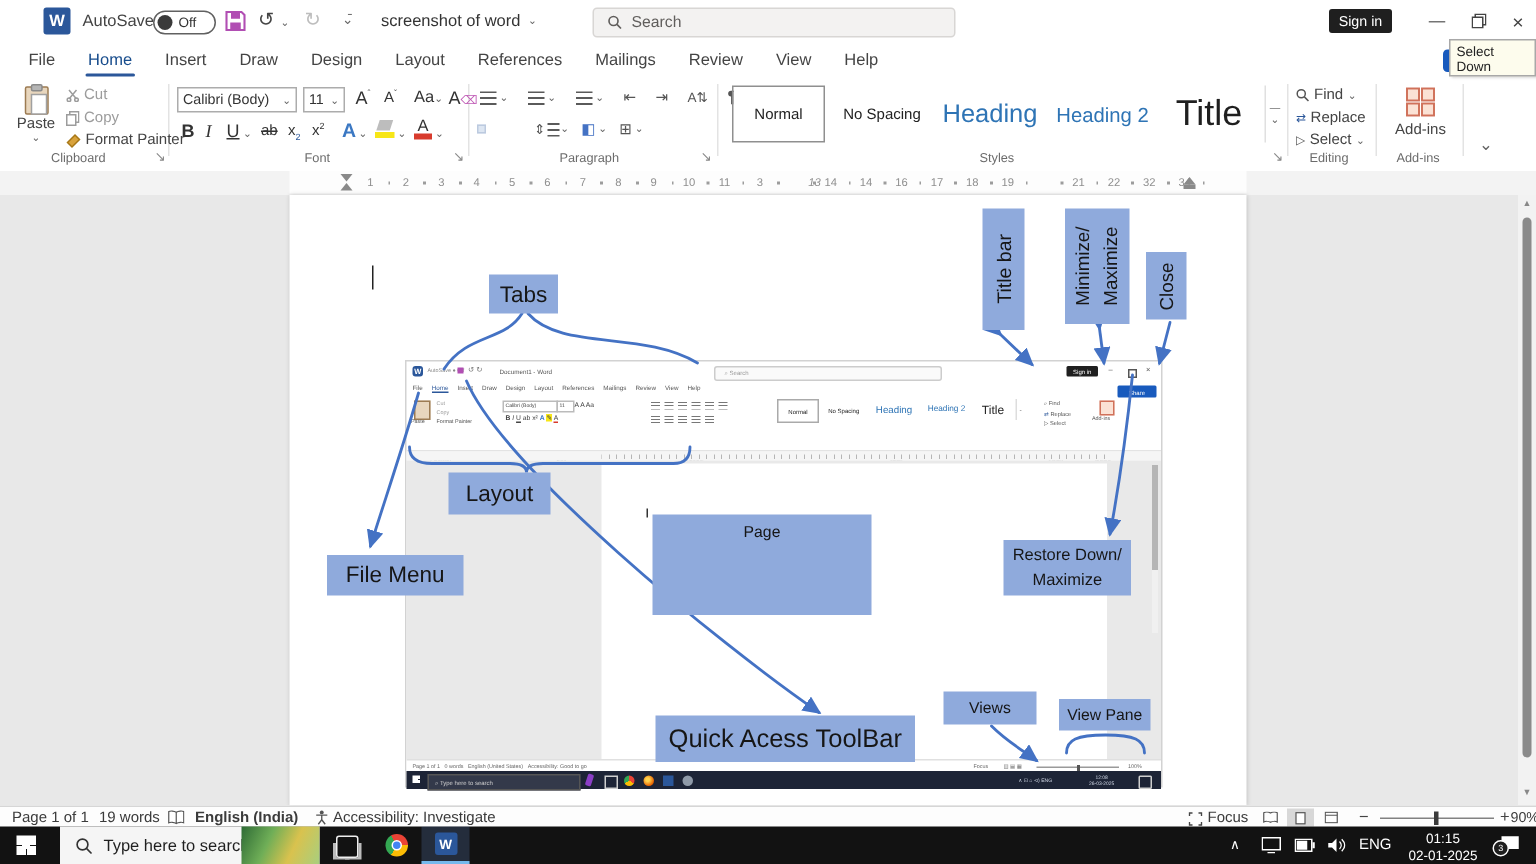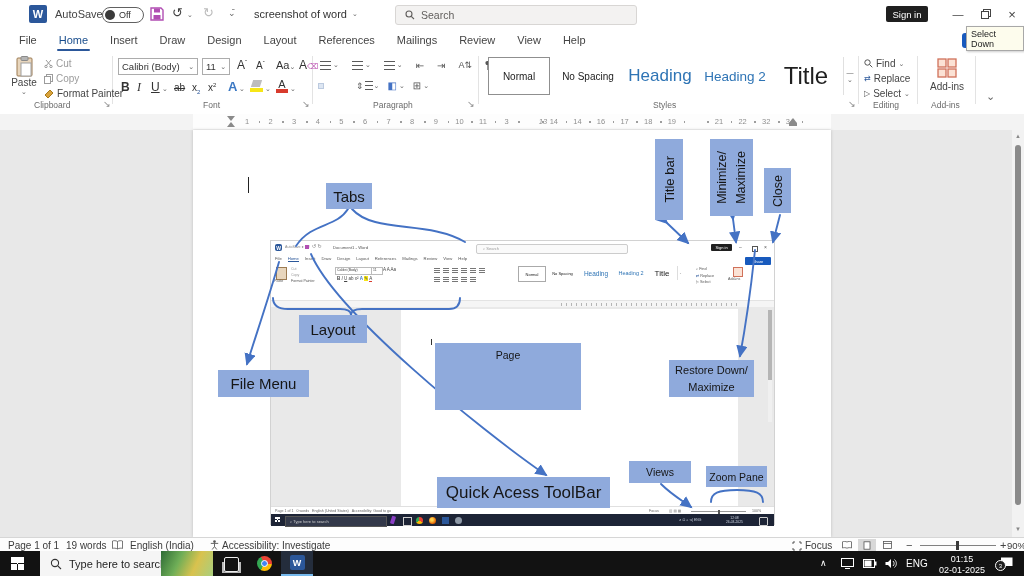--- a/index.html
+++ b/index.html
@@ -508,29 +508,29 @@
     </div>
   <div class="callout" style="left:299px;top:315px;width:68px;height:28px;font-size:15px;">Layout</div>
   <div class="callout" style="left:435px;top:343px;width:146px;height:67px;font-size:10.5px;align-items:flex-start;padding-top:6px;box-sizing:border-box;">Page</div>
   <div class="callout" style="left:218px;top:370px;width:91px;height:27px;font-size:15px;">File Menu</div>
   <div class="callout" style="left:437px;top:477px;width:173px;height:31px;font-size:17px;">Quick Acess ToolBar</div>
   <div class="callout" style="left:669px;top:360px;width:85px;height:37px;font-size:11px;flex-direction:column;line-height:1.5;">
     <span>Restore Down/</span>
     <span>Maximize</span>
   </div>
   <div class="callout" style="left:629px;top:461px;width:62px;height:22px;font-size:10.5px;">Views</div>
-  <div class="callout" style="left:706px;top:466px;width:61px;height:21px;font-size:10.5px;">Zoom Pane</div>
+  <div class="callout" style="left:706px;top:466px;width:61px;height:21px;font-size:10.5px;">View Pane</div>
 
   <div class="statusbar">
     <span class="abs" style="left:8px;top:2px;">Page 1 of 1</span>
     <span class="abs" style="left:66px;top:2px;">19 words</span>
     <svg class="abs" style="left:112px;top:2px;" width="11" height="10" viewBox="0 0 11 10">
       <path d="M5.5 1.5 C4 0.5 1.5 0.5 0.5 1 V8.5 C1.5 8 4 8 5.5 9 C7 8 9.5 8 10.5 8.5 V1 C9.5 0.5 7 0.5 5.5 1.5 Z M5.5 1.5 V9" fill="#fff" stroke="#555" stroke-width="0.8"></path>
     </svg>
-    <span class="abs" style="left:130px;top:2px;">English (India)</span>
+    <span class="abs" style="left:130px;top:2px;font-weight:bold;">English (India)</span>
     <svg class="abs" style="left:210px;top:2px;" width="9" height="10" viewBox="0 0 9 10">
       <circle cx="4.5" cy="1.6" r="1.3" fill="#555"></circle>
         <path d="M0.8 3.4 H8.2 M4.5 3.4 V6.5 M4.5 6.5 L2.2 9.5 M4.5 6.5 L6.8 9.5" stroke="#555" fill="none" stroke-width="0.9"></path>
     </svg>
     <span class="abs" style="left:222px;top:2px;">Accessibility: Investigate</span>
     <svg class="abs" style="left:792px;top:2.5px;" width="10" height="10" viewBox="0 0 10 10">
       <path d="M1 3 V1 H3 M7 1 H9 V3 M9 7 V9 H7 M3 9 H1 V7" fill="none" stroke="#444" stroke-width="0.9"></path>
     </svg>
     <span class="abs" style="left:805px;top:2px;">Focus</span>
     <div class="abs" style="left:838px;top:1px;width:18px;height:12px;display:flex;align-items:center;justify-content:center;">

